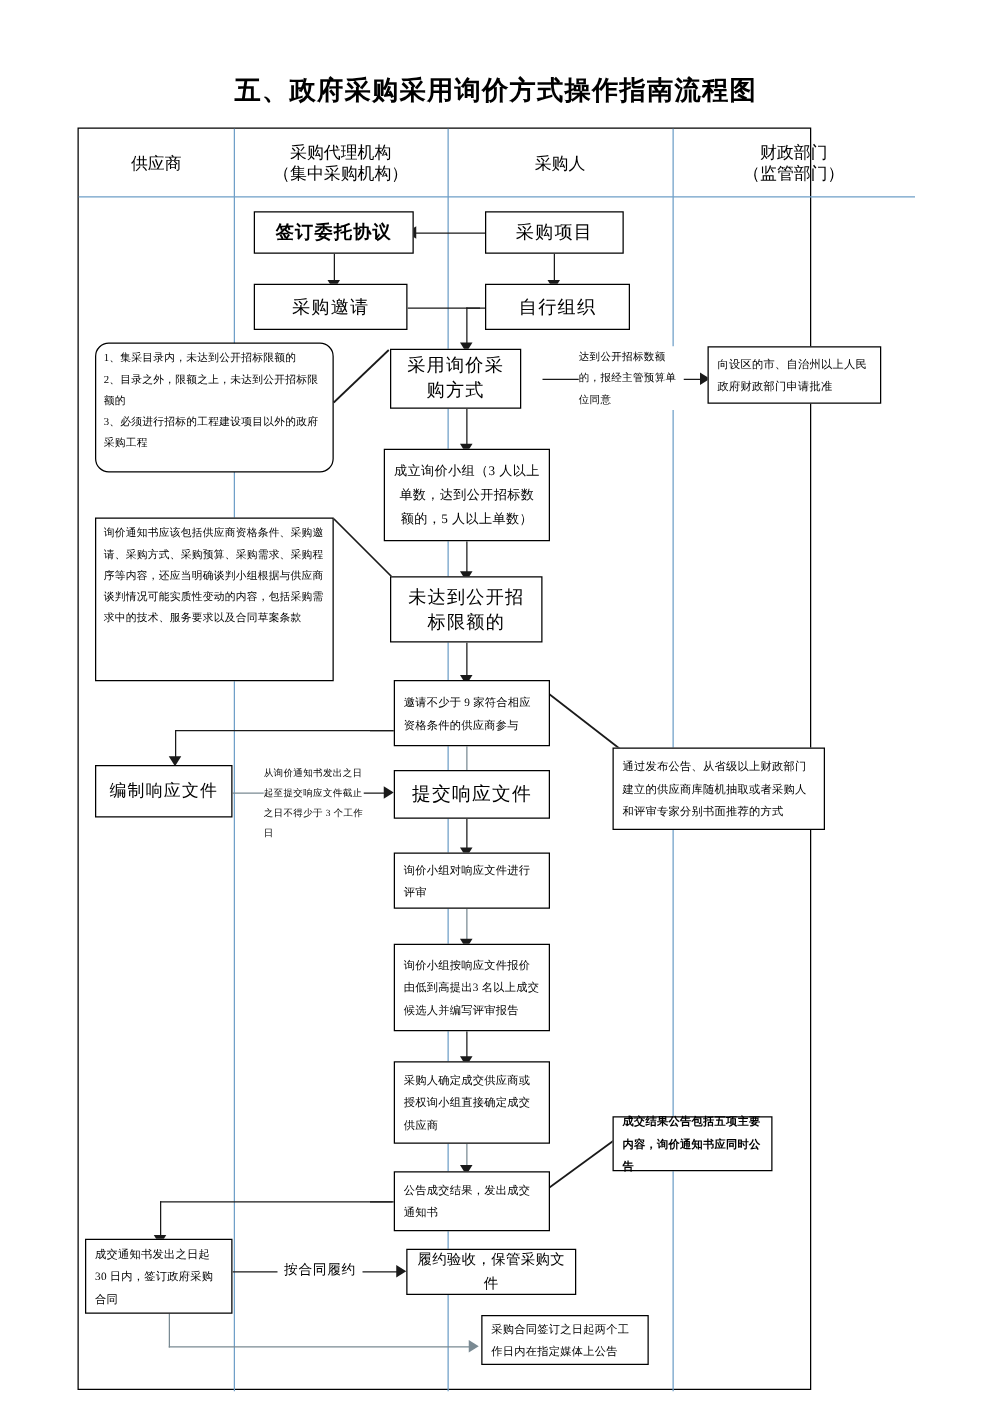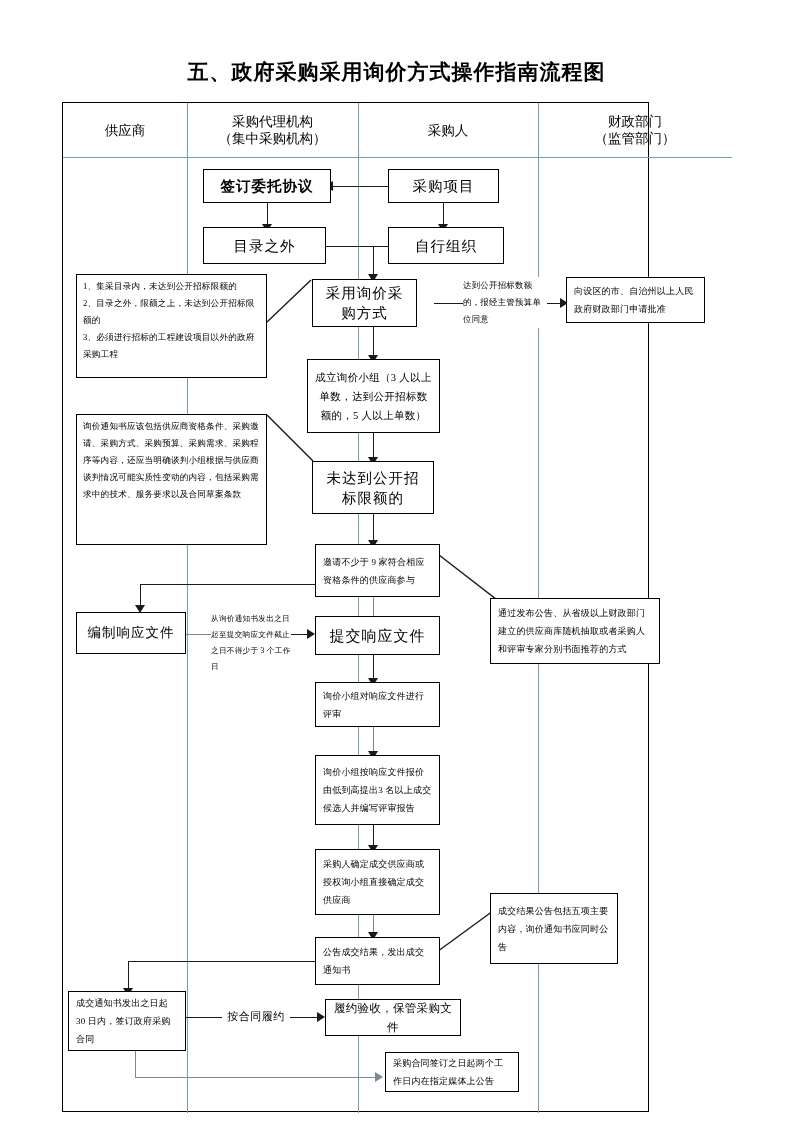--- a/index.html
+++ b/index.html
@@ -189,21 +189,21 @@
 
   <div class="box big" style="left:203px;top:169px;width:128px;height:34px;font-weight:bold;">
     <span>签订委托协议</span>
   </div>
 
   <div class="box big" style="left:388px;top:169px;width:111px;height:34px;">
     <span>采购项目</span>
   </div>
 
   <div class="box big" style="left:203px;top:227px;width:123px;height:37px;">
-    <span>目录之外</span>
+    <span>采购邀请</span>
   </div>
 
   <div class="box big" style="left:388px;top:227px;width:116px;height:37px;">
     <span>自行组织</span>
   </div>
 
   <div class="box big" style="left:312px;top:279px;width:105px;height:48px;padding:0 8px;">
     <span>采用询价采购方式</span>
   </div>
 
@@ -252,29 +252,29 @@
   </div>
 
   <div class="box smallc" style="left:566px;top:277px;width:139px;height:46px;align-items:center;">
     <span>向设区的市、自治州以上人民政府财政部门申请批准</span>
   </div>
 
   <div class="box smallc" style="left:490px;top:598px;width:170px;height:66px;align-items:center;">
     <span>通过发布公告、从省级以上财政部门建立的供应商库随机抽取或者采购人和评审专家分别书面推荐的方式</span>
   </div>
 
-  <div class="box smallc" style="left:490px;top:893px;width:128px;height:71px;align-items:center;">
+  <div class="box smallc" style="left:490px;top:893px;width:128px;height:44px;align-items:center;font-weight:bold;">
     <span>成交结果公告包括五项主要内容，询价通知书应同时公告</span>
   </div>
 
   <div class="box smallc" style="left:385px;top:1052px;width:134px;height:40px;align-items:center;">
     <span>采购合同签订之日起两个工作日内在指定媒体上公告</span>
   </div>
 
-  <div class="box small" style="left:76px;top:274px;width:191px;height:104px;">
+  <div class="box small" style="left:76px;top:274px;width:191px;height:104px;border-radius:11px;">
     <span style="white-space:pre-line;">1、集采目录内，未达到公开招标限额的
 2、目录之外，限额之上，未达到公开招标限额的
 3、必须进行招标的工程建设项目以外的政府采购工程</span>
   </div>
 
   <div class="box small" style="left:76px;top:414px;width:191px;height:131px;">
     <span>询价通知书应该包括供应商资格条件、采购邀请、采购方式、采购预算、采购需求、采购程序等内容，还应当明确谈判小组根据与供应商谈判情况可能实质性变动的内容，包括采购需求中的技术、服务要求以及合同草案条款</span>
   </div>
 
   <div class="note" style="left:463px;top:277px;width:84px;">

